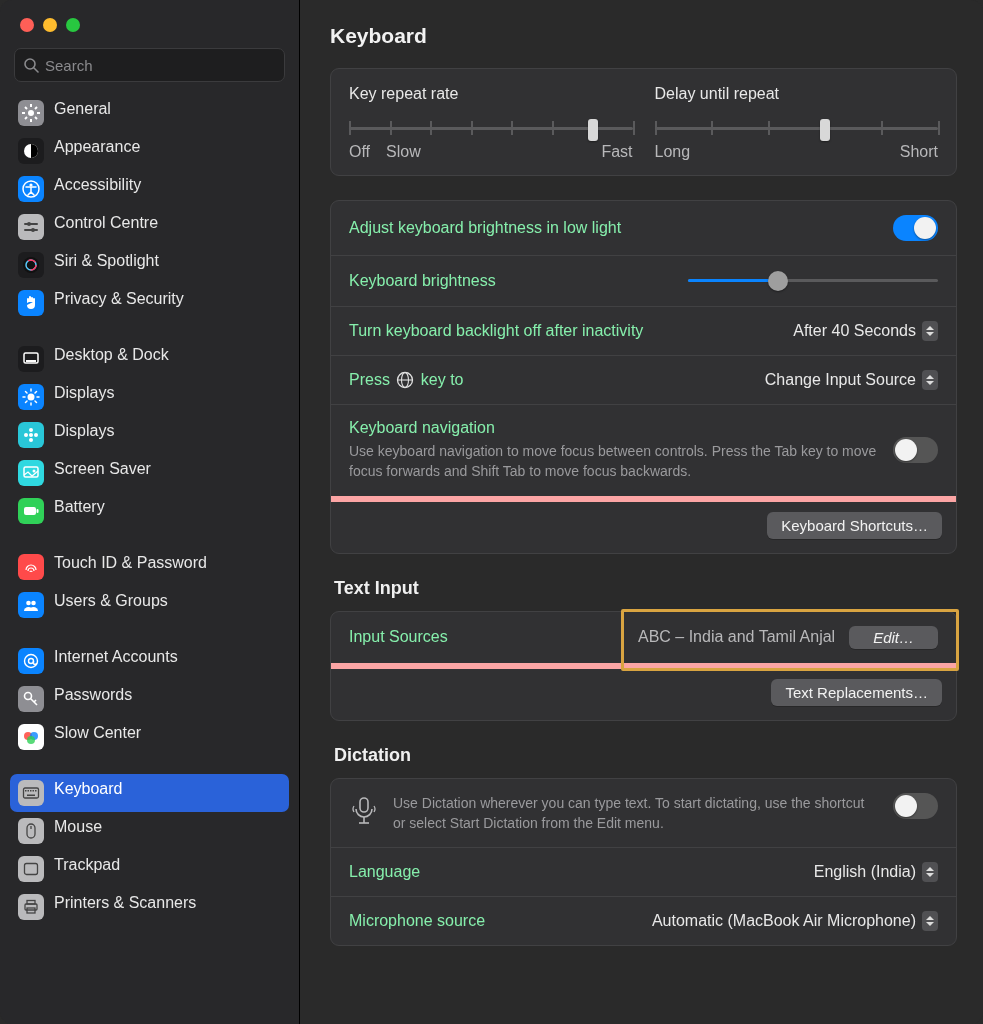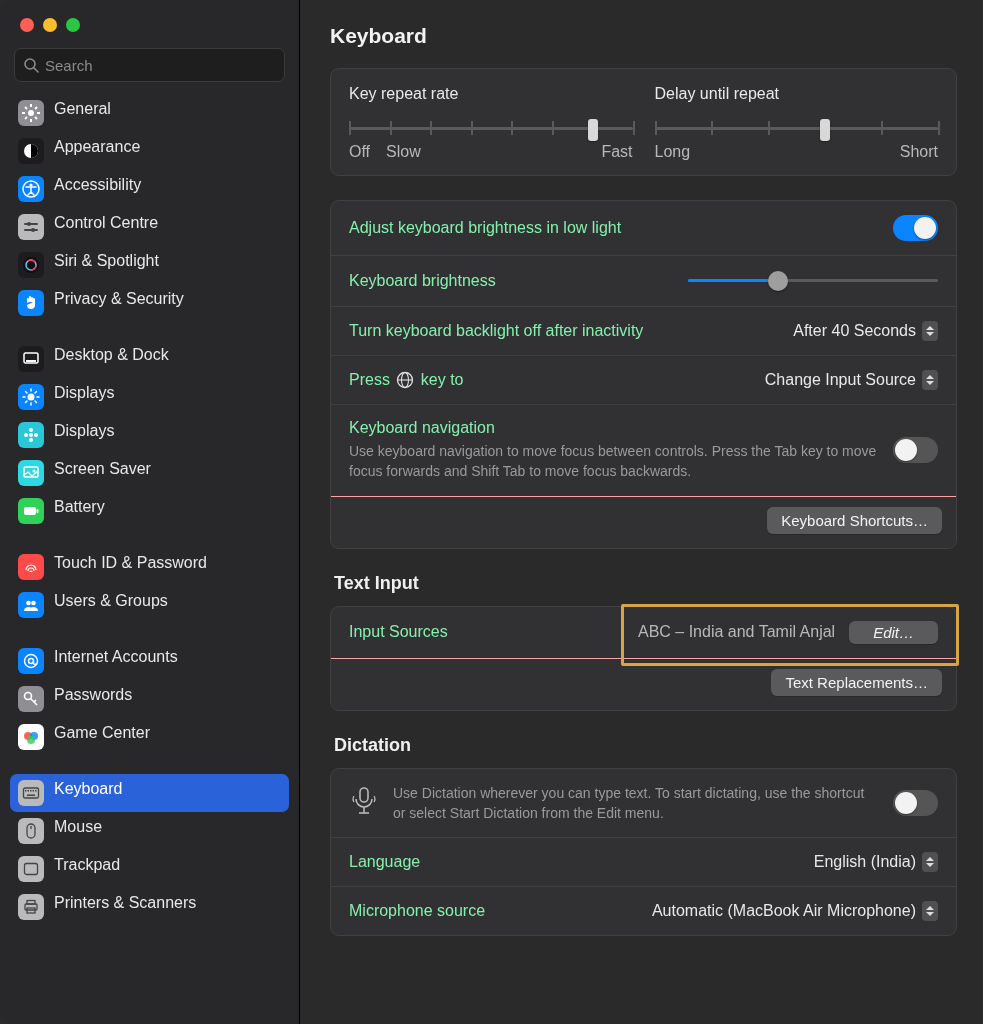--- a/index.html
+++ b/index.html
@@ -221,21 +221,21 @@
     border-radius: 6px;
     padding: 5px 14px;
     font-size: 15px;
     cursor: default;
     box-shadow: 0 1px 0 rgba(0,0,0,.2);
   }
   .btn-row {
     padding: 10px 14px 14px 14px;
     display: flex;
     justify-content: flex-end;
-    border-top: 1px solid #fca5a5;
+    border-top: 6px solid #fca5a5;
   }
   .section-title {
     font-size: 18px;
     font-weight: 700;
     color: #f0f0f0;
     margin: 0 0 12px 4px;
   }
   .input-sources-val {
     color: #b8b8ba;
     font-size: 16px;
@@ -457,21 +457,21 @@
       <span>Passwords</span>
     </div>
         <div class="sidebar-item">
       <span class="sb-icon" style="background:#ffffff">
             <svg width="18" height="18" viewBox="0 0 18 18">
               <circle cx="6" cy="8" r="4" fill="#ff3b30" opacity=".8"></circle>
               <circle cx="12" cy="8" r="4" fill="#0a84ff" opacity=".8"></circle>
               <circle cx="9" cy="12" r="4" fill="#30d158" opacity=".8"></circle>
             </svg>
           </span>
-      <span>Game Center</span>
+      <span>Slow Center</span>
     </div>
         <div class="sidebar-gap"></div>
         <div class="sidebar-item selected">
       <span class="sb-icon" style="background:#bababc">
             <svg width="18" height="18" viewBox="0 0 18 18">
               <rect x="1.5" y="4" width="15" height="10" rx="1.5" fill="none" stroke="#444" stroke-width="1.3"></rect>
               <g fill="#444">
                 <rect x="3" y="6" width="1.5" height="1.5"></rect>
                 <rect x="5.5" y="6" width="1.5" height="1.5"></rect>
                 <rect x="8" y="6" width="1.5" height="1.5"></rect>
@@ -623,21 +623,21 @@
         </div>
       </div>
       <div class="btn-row">
         <button class="btn">Text Replacements…</button>
       </div>
       <div class="highlight-border" style="top:-3px; right:-3px; left:290px; height:62px;"></div>
     </div>
 
     <div class="section-title">Dictation</div>
     <div class="panel">
-      <div class="panel-row" style="align-items:center;">
+      <div class="panel-row" style="align-items:flex-start;">
         <div style="display:flex;gap:10px;flex:1;">
           <div class="mic-icon">
             <svg width="24" height="30" viewBox="0 0 24 30" fill="none">
                 <rect x="8" y="2" width="8" height="14" rx="4" stroke="#b8b8ba" stroke-width="1.6"></rect>
                 <path d="M4 13 a8 8 0 0 0 16 0" stroke="#b8b8ba" stroke-width="1.6" fill="none"></path>
                 <line x1="12" y1="21" x2="12" y2="27" stroke="#b8b8ba" stroke-width="1.6"></line>
                 <line x1="7" y1="27" x2="17" y2="27" stroke="#b8b8ba" stroke-width="1.6"></line>
                 <path d="M2 10 q-2 3 0 6" stroke="#b8b8ba" stroke-width="1.3" fill="none"></path>
                 <path d="M22 10 q2 3 0 6" stroke="#b8b8ba" stroke-width="1.3" fill="none"></path>
               </svg>

